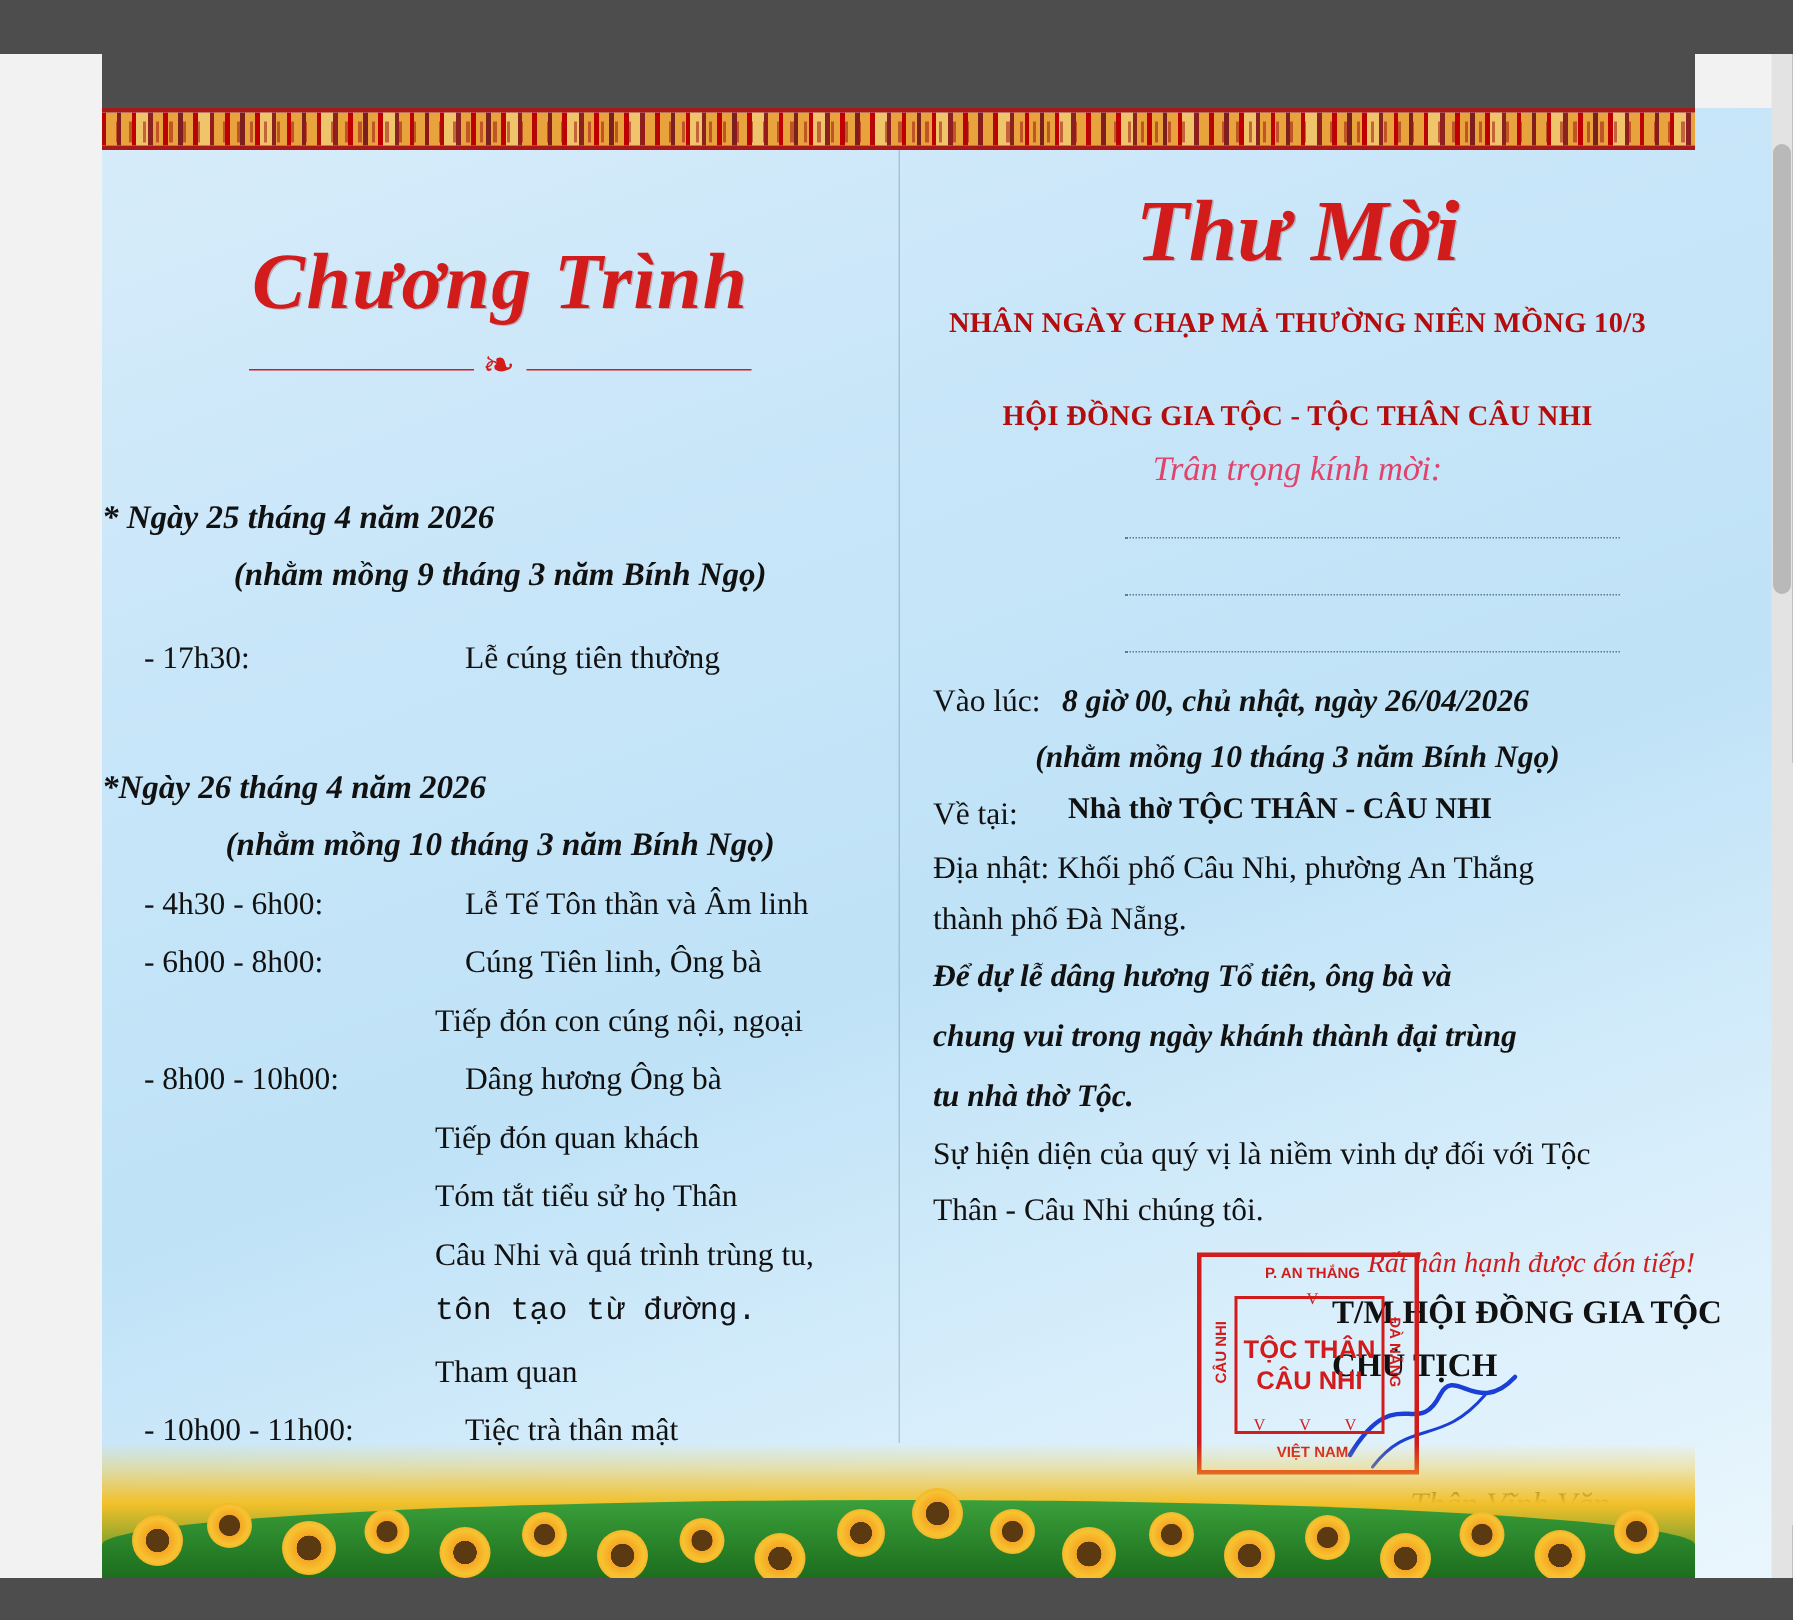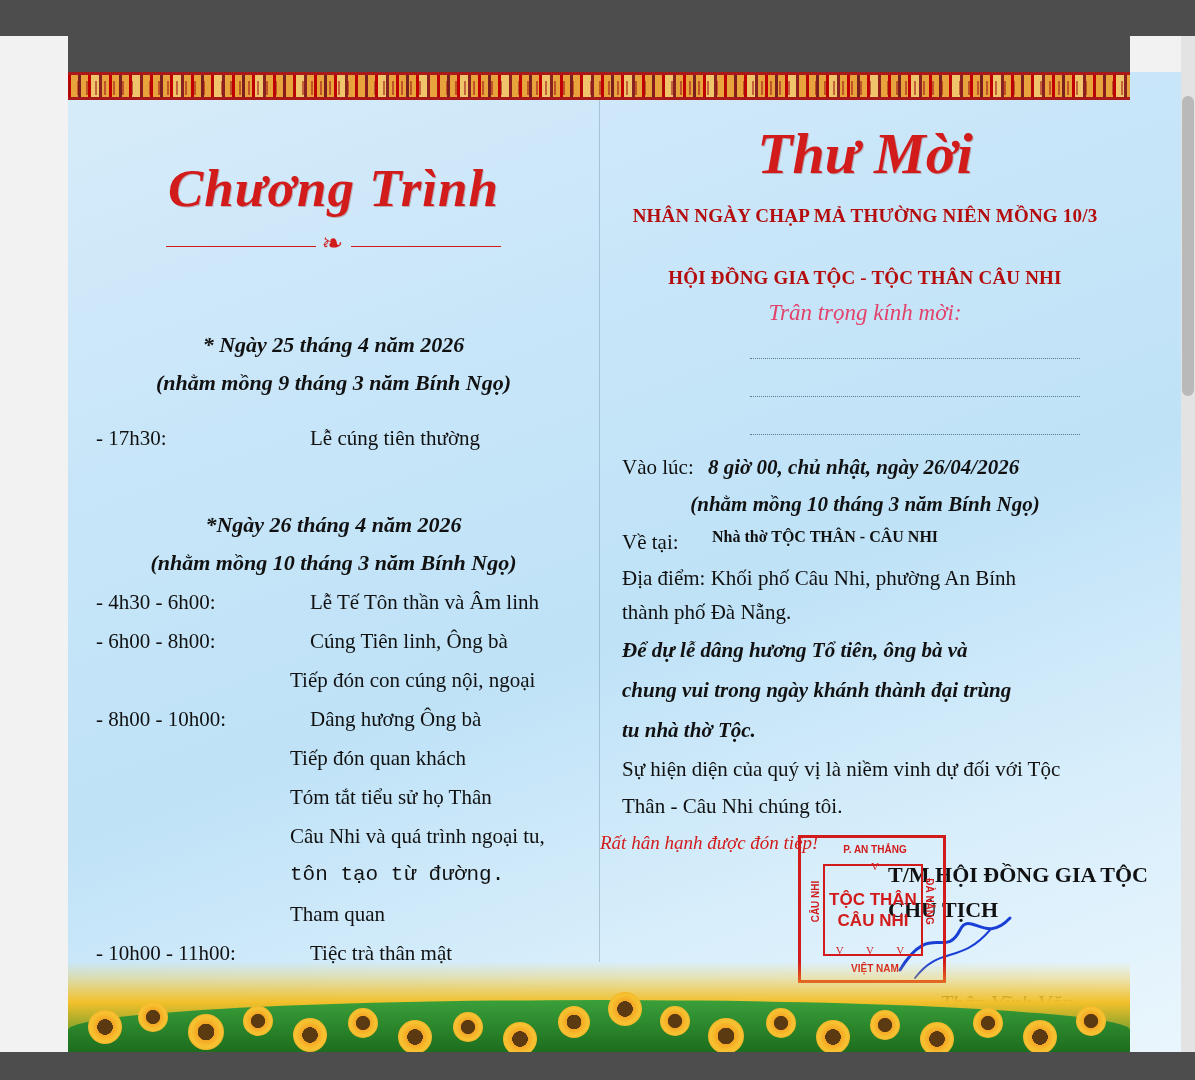--- a/index.html
+++ b/index.html
@@ -58,21 +58,21 @@
     letter-spacing:1px;
     text-shadow:1px 1px 0 rgba(120,0,0,.25);
   }
   .flourish{
     position:absolute;left:0;top:128px;width:531px;text-align:center;
     color:#d21b1b;font-size:26px;letter-spacing:2px;
   }
   .flourish .line{display:inline-block;width:150px;height:1px;background:#d21b1b;vertical-align:middle;margin:0 6px;}
 
   .date-head{
-    position:absolute;width:531px;text-align:center;
+    position:absolute;width:531px;text-align:left;
     font-weight:bold;font-style:italic;font-size:22px;color:#111;
   }
   .date-sub{
     position:absolute;width:531px;text-align:center;
     font-weight:bold;font-style:italic;font-size:22px;color:#111;
   }
 
   .prog-row{position:absolute;left:0;width:531px;font-size:21px;color:#111;}
   .prog-row .t{position:absolute;left:28px;white-space:nowrap;}
   .prog-row .d{position:absolute;left:222px;white-space:nowrap;margin-left:20px;}
@@ -93,21 +93,21 @@
     position:absolute;left:0;width:530px;text-align:center;
     font-style:italic;font-size:23px;color:#e2436b;
   }
   .wline{position:absolute;left:150px;width:330px;height:1px;border-top:1px dotted #5b7d93;}
 
   .r-text{position:absolute;font-size:21px;color:#111;white-space:nowrap;}
   .r-text.b{font-weight:bold;}
   .r-center{position:absolute;left:0;width:530px;text-align:center;font-size:21px;color:#111;}
   .r-bolditalic{position:absolute;font-weight:bold;font-style:italic;font-size:21px;color:#111;white-space:nowrap;}
   .rat{
-    position:absolute;left:0;width:530px;text-align:left;
+    position:absolute;left:0;width:530px;text-align:right;
     font-style:italic;font-size:19px;color:#d21b1b;
   }
   .tm{position:absolute;font-weight:bold;font-size:22px;color:#111;white-space:nowrap;}
   .sign{
     position:absolute;font-style:italic;font-size:22px;color:#111;white-space:nowrap;
   }
 
   
   .stamp{
     position:absolute;left:198px;top:735px;width:148px;height:148px;
@@ -196,21 +196,21 @@
         <span class="d">Cúng Tiên linh, Ông bà</span>
       </div>
       <div class="cont-row" style="top:568px;">Tiếp đón con cúng nội, ngoại</div>
 
       <div class="prog-row" style="top:607px;">
         <span class="t">- 8h00 - 10h00:</span>
         <span class="d">Dâng hương Ông bà</span>
       </div>
       <div class="cont-row" style="top:646px;">Tiếp đón quan khách</div>
       <div class="cont-row" style="top:685px;">Tóm tắt tiểu sử họ Thân</div>
-      <div class="cont-row" style="top:724px;">Câu Nhi và quá trình ngoại tu,</div>
+      <div class="cont-row" style="top:724px;">Câu Nhi và quá trình trùng tu,</div>
       <div class="cont-row" style="top:763px;font-family:Liberation Mono, monospace;">tôn tạo từ đường.</div>
       <div class="cont-row" style="top:802px;">Tham quan</div>
 
       <div class="prog-row" style="top:841px;">
         <span class="t">- 10h00 - 11h00:</span>
         <span class="d">Tiệc trà thân mật</span>
       </div>
     </div>
 
     <div class="right">
@@ -224,23 +224,23 @@
 
       <div class="wline" style="top:258px;"></div>
       <div class="wline" style="top:296px;"></div>
       <div class="wline" style="top:334px;"></div>
 
       <div class="r-text" style="left:22px;top:355px;">Vào lúc:</div>
       <div class="r-text b" style="left:108px;top:355px;font-style:italic;">8 giờ 00, chủ nhật, ngày 26/04/2026</div>
       <div class="r-center" style="top:392px;font-style:italic;font-weight:bold;">(nhằm mồng 10 tháng 3 năm Bính Ngọ)</div>
 
       <div class="r-text" style="left:22px;top:430px;">Về tại:</div>
-      <div class="r-text b" style="left:112px;top:428px;font-size:16px;">Nhà thờ TỘC THÂN - CÂU NHI</div>
-
-      <div class="r-text" style="left:22px;top:466px;">Địa điểm: Khối phố Câu Nhi, phường An Bính</div>
+      <div class="r-text b" style="left:112px;top:428px;font-size:20px;">Nhà thờ TỘC THÂN - CÂU NHI</div>
+
+      <div class="r-text" style="left:22px;top:466px;">Địa nhật: Khối phố Câu Nhi, phường An Thắng</div>
       <div class="r-text" style="left:22px;top:500px;">thành phố Đà Nẵng.</div>
 
       <div class="r-bolditalic" style="left:22px;top:538px;">Để dự lễ dâng hương Tổ tiên, ông bà và</div>
       <div class="r-bolditalic" style="left:22px;top:578px;">chung vui trong ngày khánh thành đại trùng</div>
       <div class="r-bolditalic" style="left:22px;top:618px;">tu nhà thờ Tộc.</div>
 
       <div class="r-text" style="left:22px;top:694px;">Thân - Câu Nhi chúng tôi.</div>
       <div class="r-text" style="left:22px;top:657px;">Sự hiện diện của quý vị là niềm vinh dự đối với Tộc</div>
 
       <div class="rat" style="top:732px;">Rất hân hạnh được đón tiếp!</div>

